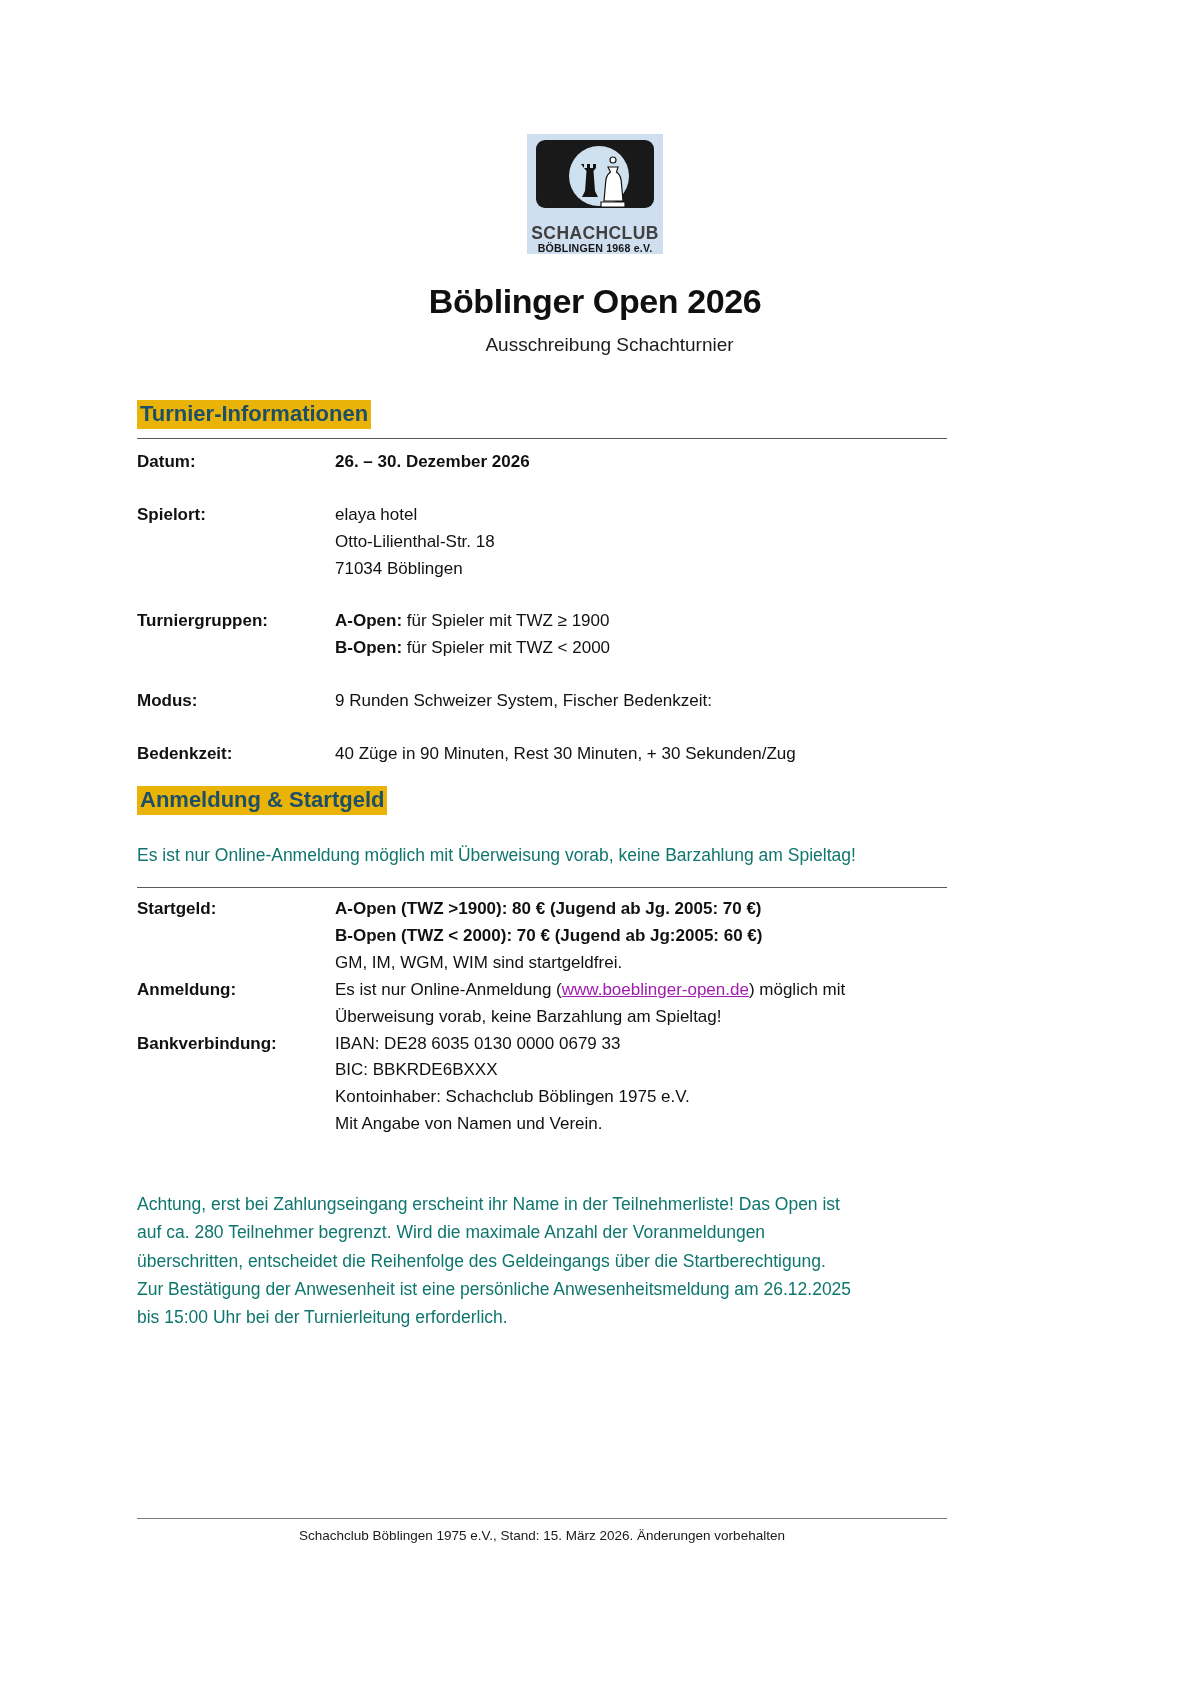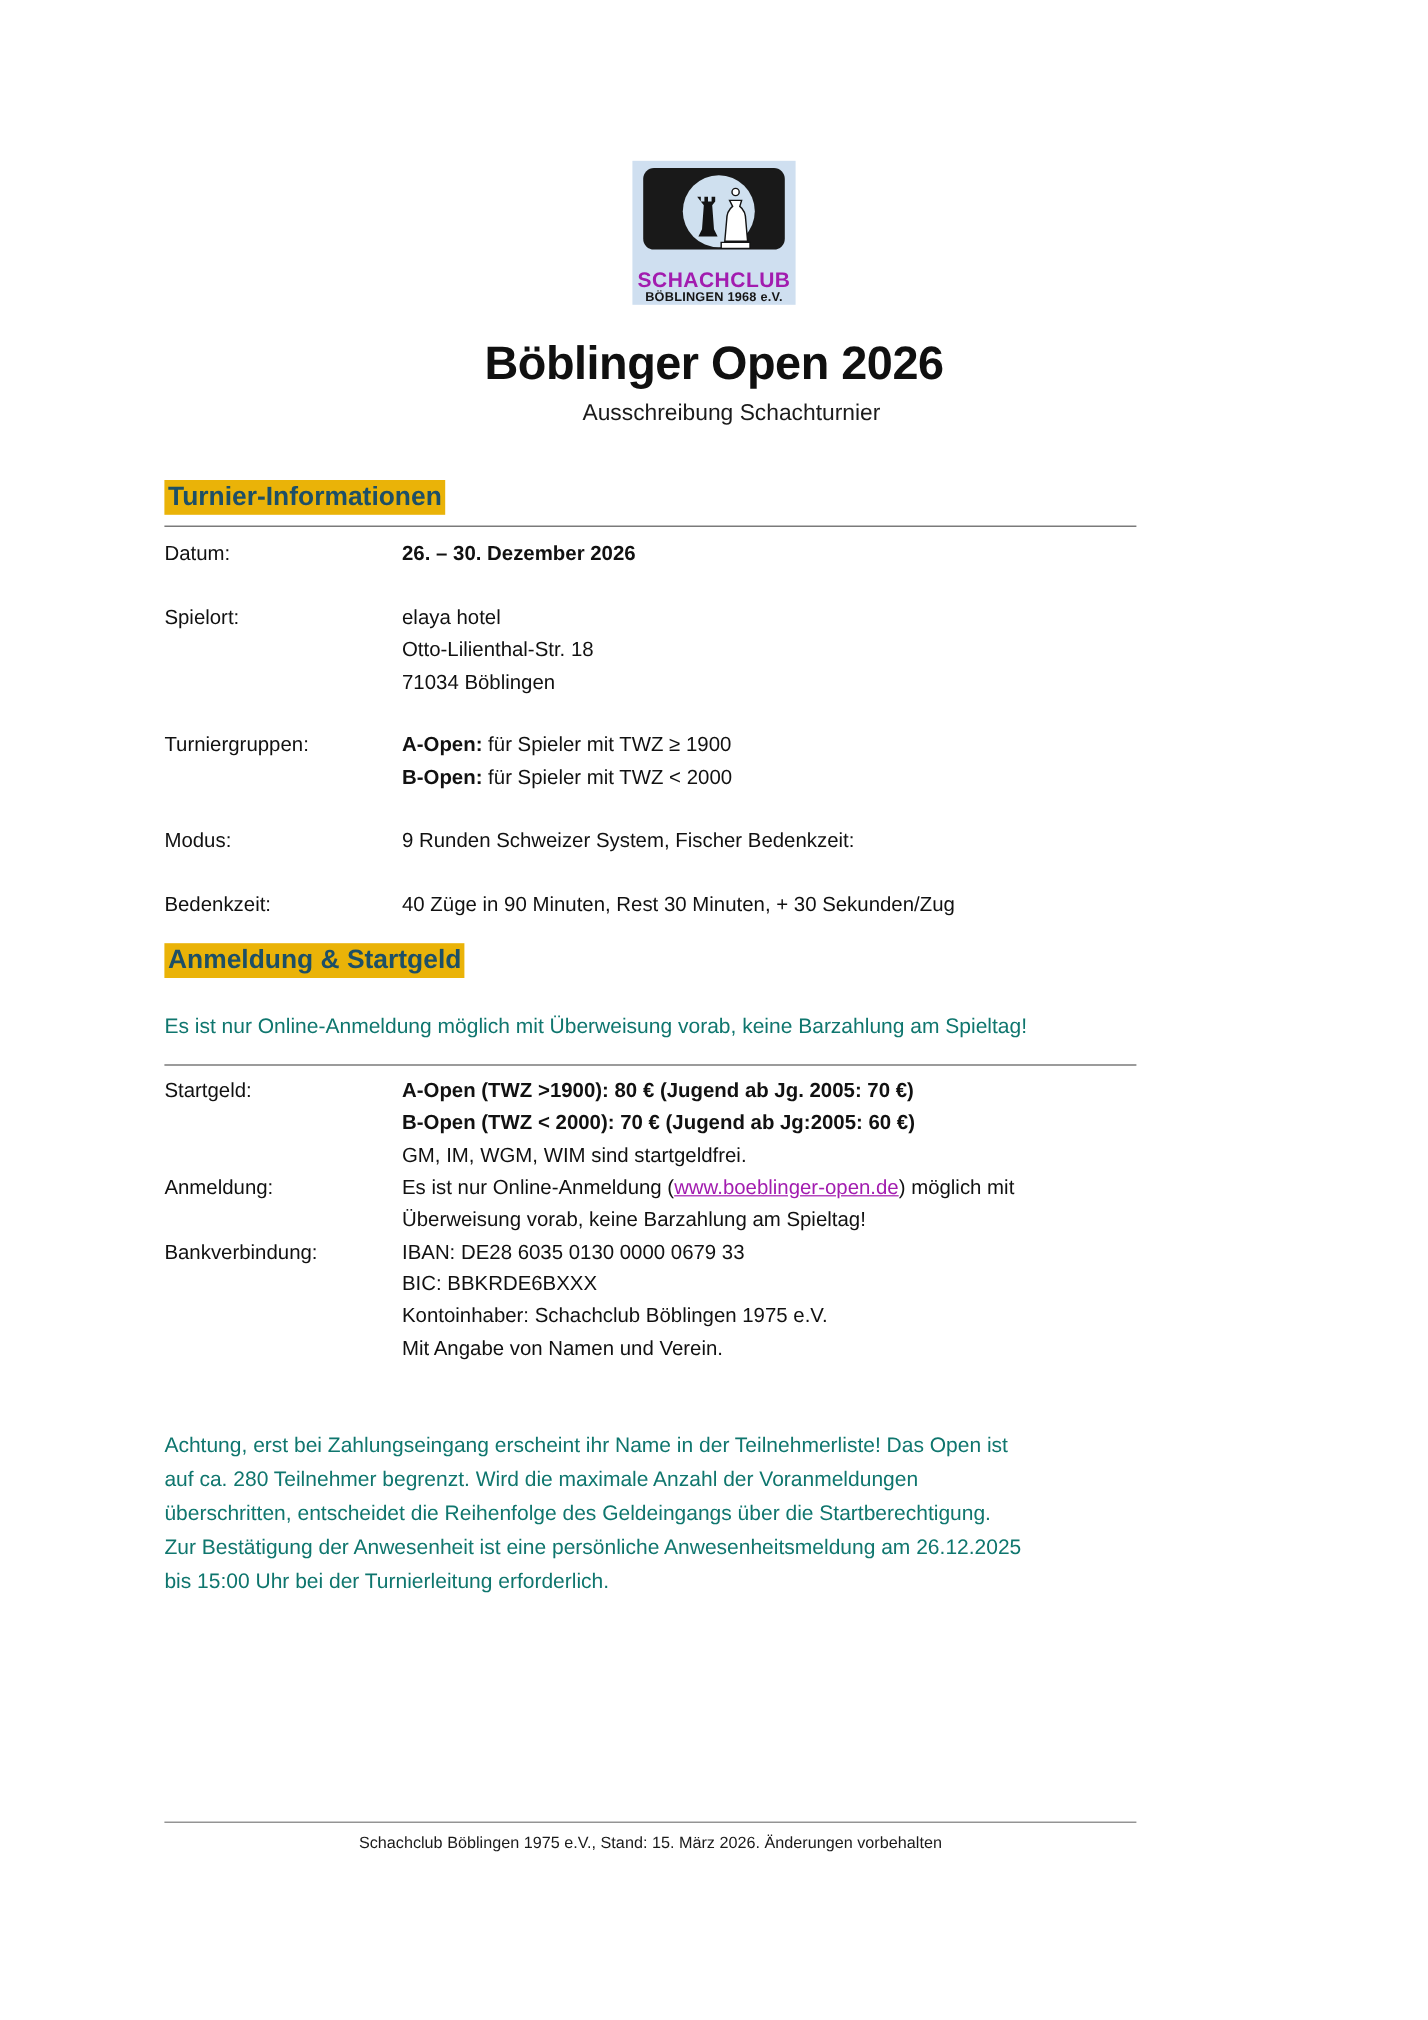--- a/index.html
+++ b/index.html
@@ -50,41 +50,41 @@
     background: #191919;
     border-radius: 9px;
     position: relative;
     overflow: hidden;
   }
   .logo-badge svg { display: block; }
   .logo-name {
     font-weight: 700;
     font-size: 17.5px;
     letter-spacing: 0.4px;
-    color: #a21caf;
+    color: #404040;
     line-height: 1.04;
     margin-top: 16px;
   }
   .logo-sub {
     font-weight: 700;
     font-size: 10.6px;
     letter-spacing: 0.2px;
     color: #151515;
     line-height: 1.05;
     margin-top: 1px;
   }
 
   
   .title {
     position: absolute;
     left: 0;
     right: 0;
     top: 282px;
     text-align: center;
-    font-size: 39px;
+    font-size: 34px;
     font-weight: 700;
     letter-spacing: -0.4px;
     color: #101010;
   }
   .subtitle {
     position: absolute;
     left: 0;
     right: 0;
     top: 334px;
     text-align: center;
@@ -126,21 +126,21 @@
   }
   table.deflist td {
     vertical-align: top;
     padding: 0;
     font-size: 17px;
     line-height: 1.58;
     color: #111111;
   }
   td.lbl {
     width: 198px;
-    font-weight: 400;
+    font-weight: 700;
     white-space: nowrap;
   }
   td.val { width: 612px; }
   .vline { display: block; }
   .b { font-weight: 700; }
 
   .spacer-row td { height: 26px; }
 
   .para {
     font-size: 17.5px;

